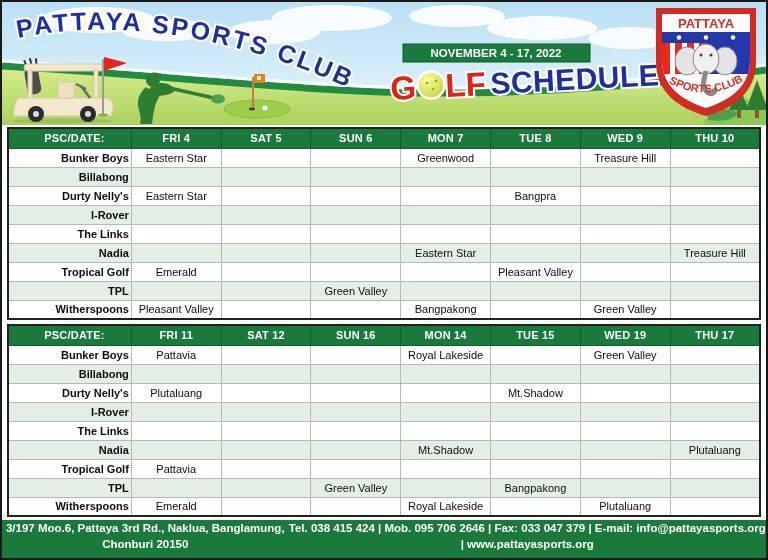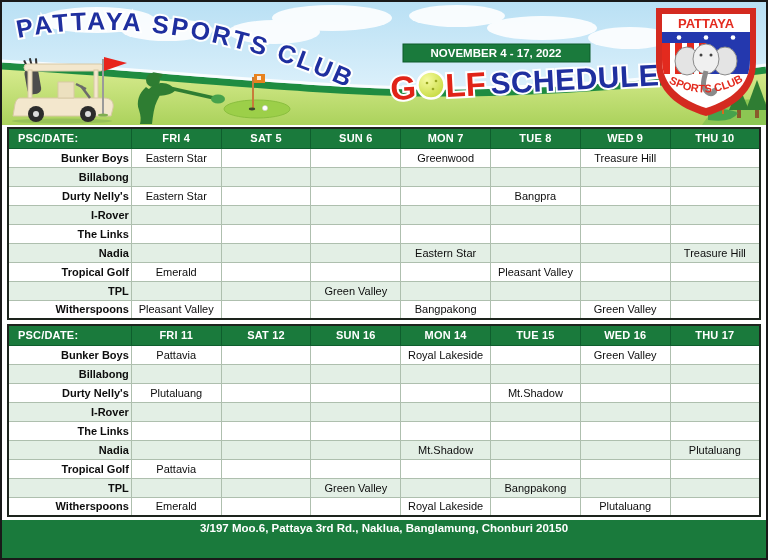--- a/index.html
+++ b/index.html
@@ -13,31 +13,31 @@
   .tables{padding:0 5px}
   table{width:100%;border-collapse:collapse;border:2px solid #1d241d;table-layout:fixed}
   .t1{margin-top:2px}
   .t2{margin-top:4px}
   col.c0{width:16.4%}
   col.cd{width:11.9428%}
   th{
     background:var(--header-green,#1a7a3c);color:#fff;font-size:11px;height:20px;
     border:1px solid #0e5e2d;font-weight:700;letter-spacing:.2px;
   }
-  th.first{text-align:left;padding-left:9px}
+  th.first{text-align:center;padding-left:9px}
   td{
     height:19px;font-size:11px;color:#0d0d0d;text-align:center;
     border:1px solid #aebfae;padding:0 2px;white-space:nowrap;overflow:hidden;background:#fff;
   }
   td.rowname{font-weight:700;text-align:right;padding-left:8px}
   tr.alt td{background:var(--row-alt-green,#e3efe5)}
   .footer{
     flex:1;margin-top:3px;background:var(--header-green,#1a7a3c);color:#fff;
-    font-weight:700;font-size:11.5px;line-height:1.42;display:flex;flex-direction:column;
-    text-align:center;
+    font-weight:700;font-size:11.5px;line-height:1.42;display:flex;flex-direction:row;
+    justify-content:center;text-align:center;
   }
   svg text{font-family:"Liberation Sans",sans-serif}
 </style>
 </head>
 <body>
 
 <div class="page">
 
   <div class="banner-wrap">
   <svg width="764" height="123" viewBox="0 0 764 123">
@@ -303,21 +303,21 @@
           <col class="cd" span="7">
         </colgroup>
     <thead>
           <tr>
             <th class="first">PSC/DATE:</th>
             <th>FRI 11</th>
             <th>SAT 12</th>
             <th>SUN 16</th>
             <th>MON 14</th>
             <th>TUE 15</th>
-            <th>WED 16</th>
+            <th>WED 19</th>
             <th>THU 17</th>
           </tr>
         </thead>
         <tbody>
           <tr>
             <td class="rowname">Bunker Boys</td>
             <td>Pattavia</td>
             <td></td>
             <td></td>
             <td>Royal Lakeside</td>
@@ -404,15 +404,16 @@
             <td></td>
             <td>Plutaluang</td>
             <td></td>
           </tr>
         </tbody>
       </table>
   </div>
 
   <div class="footer">
     <div>3/197 Moo.6, Pattaya 3rd Rd., Naklua, Banglamung, Chonburi 20150</div>
+    <div>Tel. 038 415 424 | Mob. 095 706 2646 | Fax: 033 047 379 | E-mail: info@pattayasports.org | www.pattayasports.org</div>
   </div>
 
 </div>
 
 </body></html>

